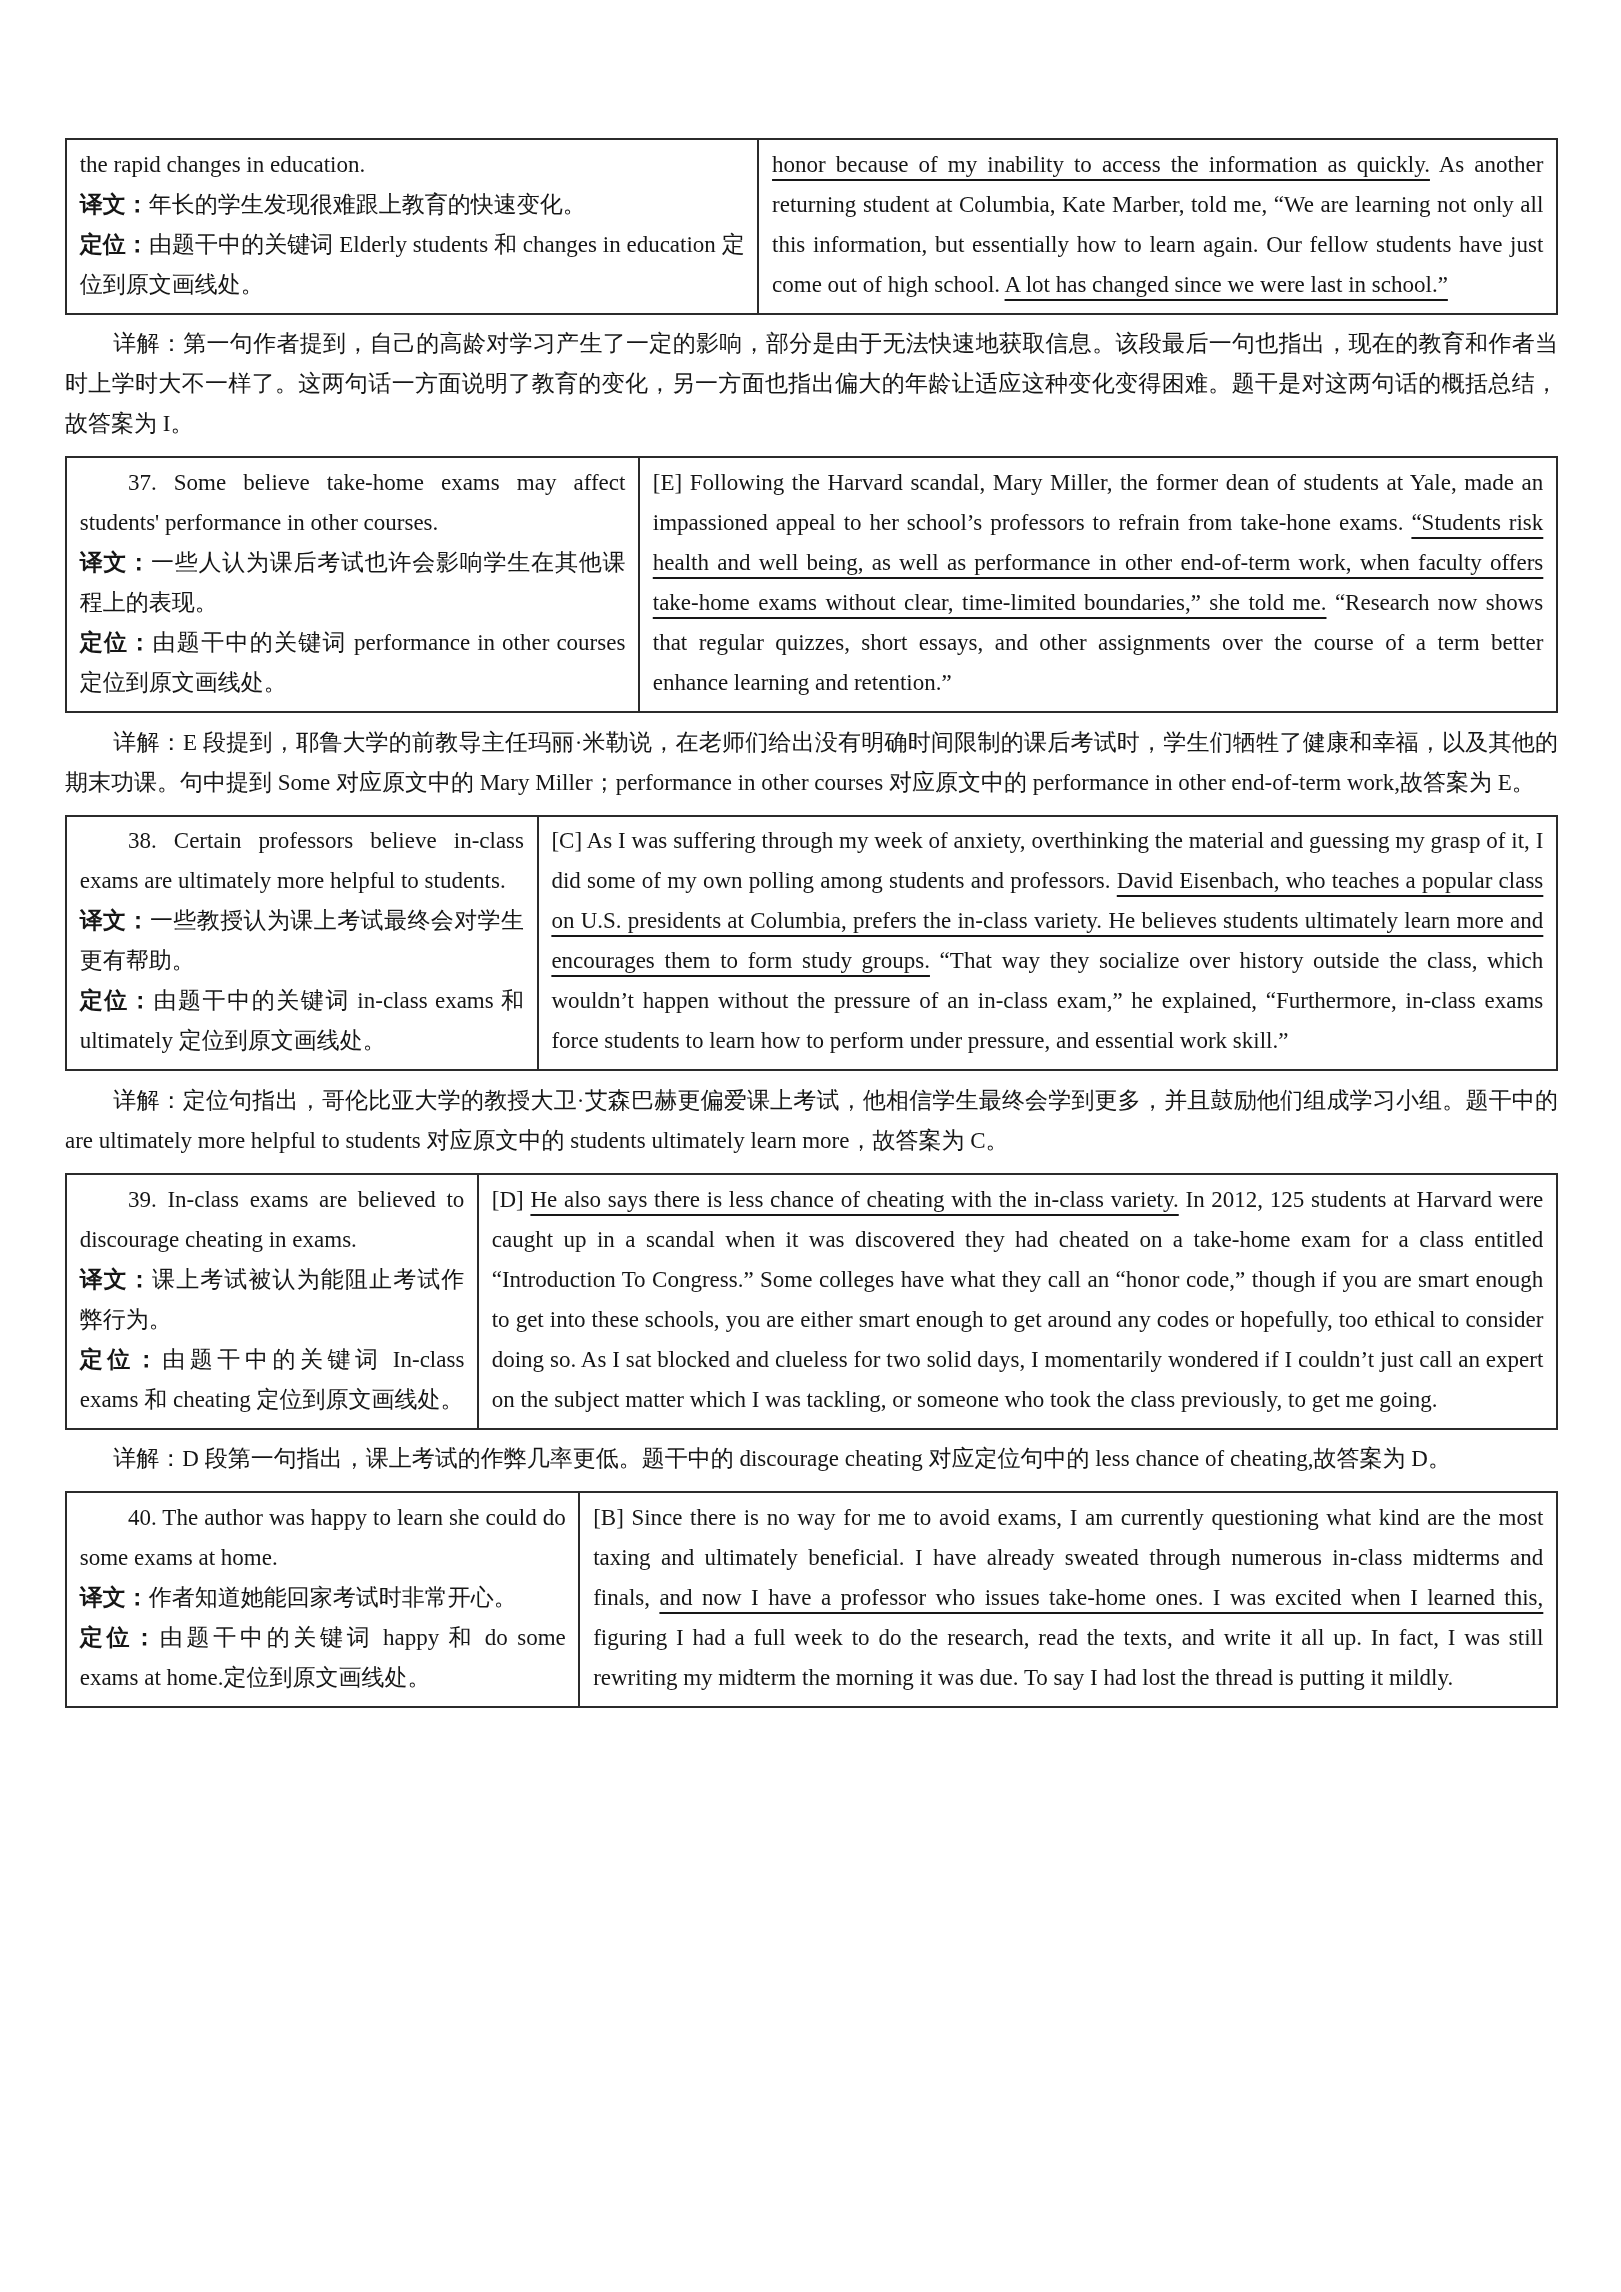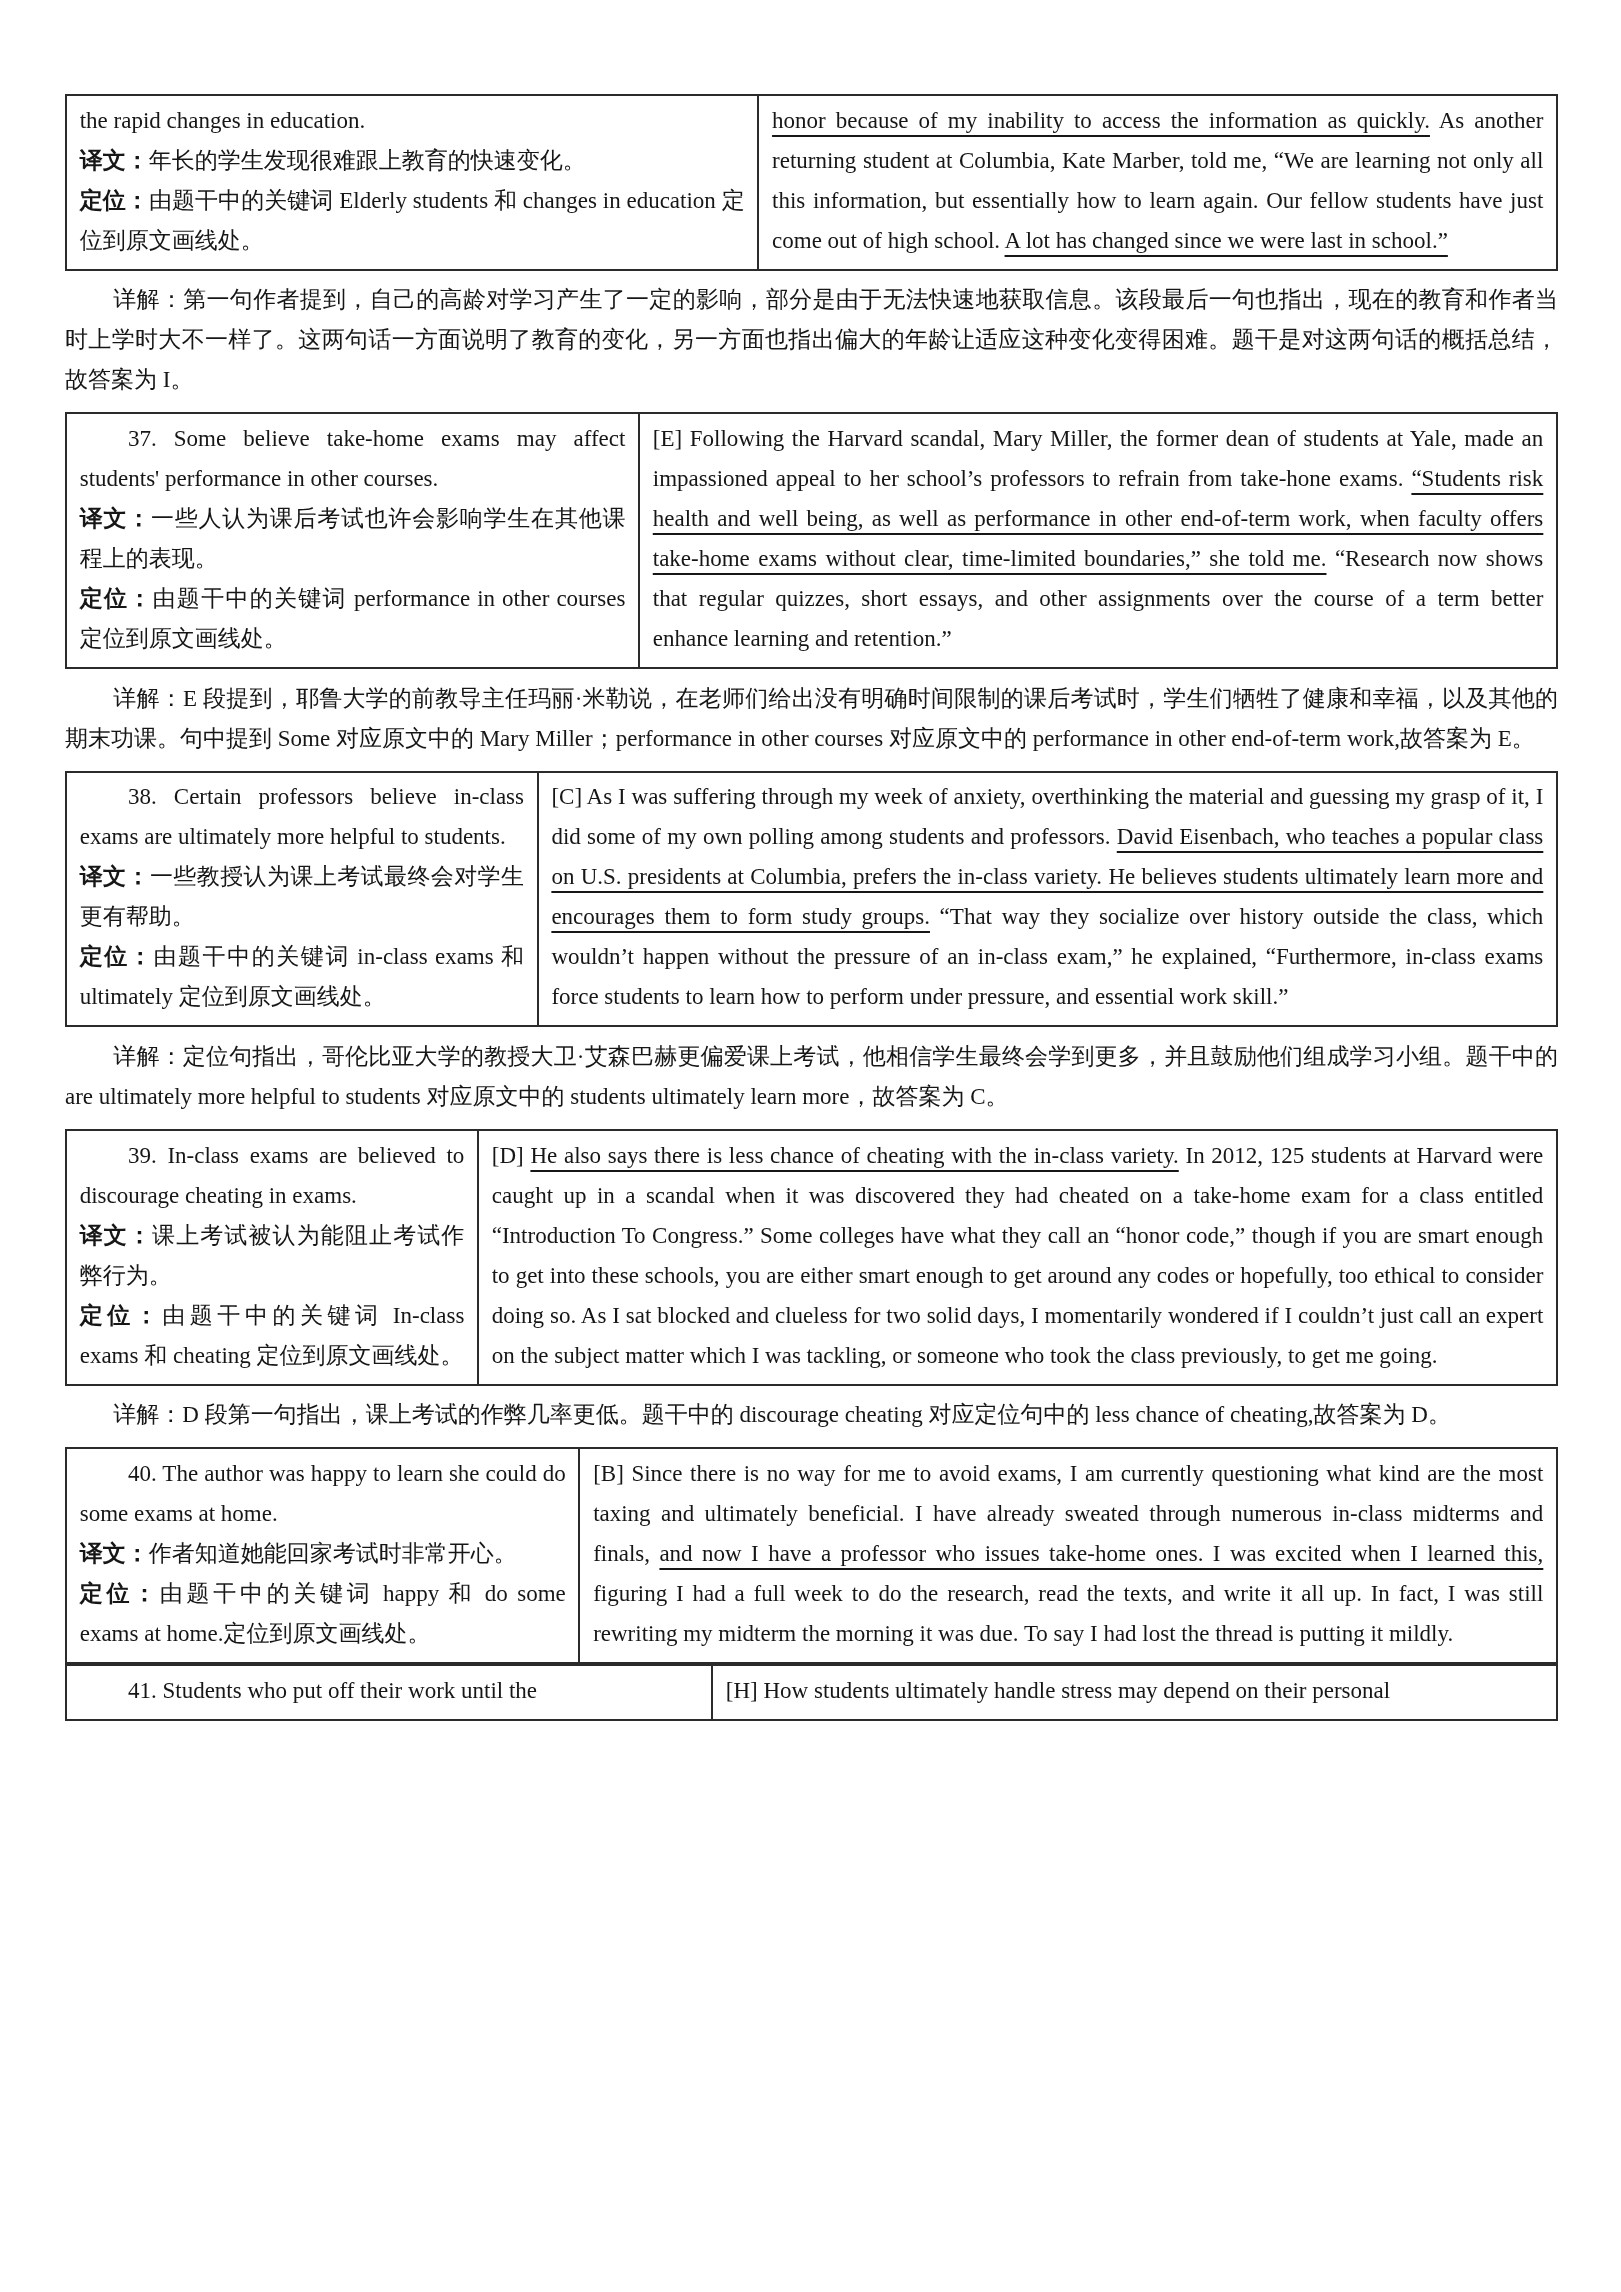--- a/index.html
+++ b/index.html
@@ -11,20 +11,21 @@
     width: 1621px;
     min-height: 2293px;
     color: #161616;
     font-family: "Liberation Serif", "DejaVu Serif", serif;
     font-size: 23px;
   }
   .page {
     box-sizing: border-box;
     width: 1621px;
     padding: 94px 63px 39px 65px;
+    margin-top: 44px;
   }
   table.qa {
     width: 100%;
     border-collapse: collapse;
     table-layout: fixed;
   }
   table.qa td {
     border: 2px solid #2b2b2b;
     vertical-align: top;
     padding: 4.9px 12.7px 7.8px 12.7px;
@@ -117,26 +118,14 @@
             <p class="stem indent">40. The author was happy to learn she could do some exams at home.</p>
             <p><b class="lab">译文：</b>作者知道她能回家考试时非常开心。</p>
             <p><b class="lab">定位：</b>由题干中的关键词 happy 和 do some exams at home.定位到原文画线处。</p>
           </td>
           <td>
             <p><span>[B] Since there is no way for me to avoid exams, I am currently questioning what kind are the most taxing and ultimately beneficial. I have already sweated through numerous in-class midterms and finals, </span><span class="u">and now I have a professor who issues take-home ones. I was excited when I learned this,</span><span> figuring I had a full week to do the research, read the texts, and write it all up. In fact, I was still rewriting my midterm the morning it was due. To say I had lost the thread is putting it mildly.</span></p>
           </td>
         </tr>
       </tbody>
     </table>
-    <table class="qa">
-      <tbody>
-        <tr>
-          <td style="width: 41.5%;">
-            <p class="stem indent">41. Students who put off their work until the</p>
-          </td>
-          <td>
-            <p><span>[H] How students ultimately handle stress may depend on their personal</span></p>
-          </td>
-        </tr>
-      </tbody>
-    </table>
   </main>
 
 
 </body></html>

